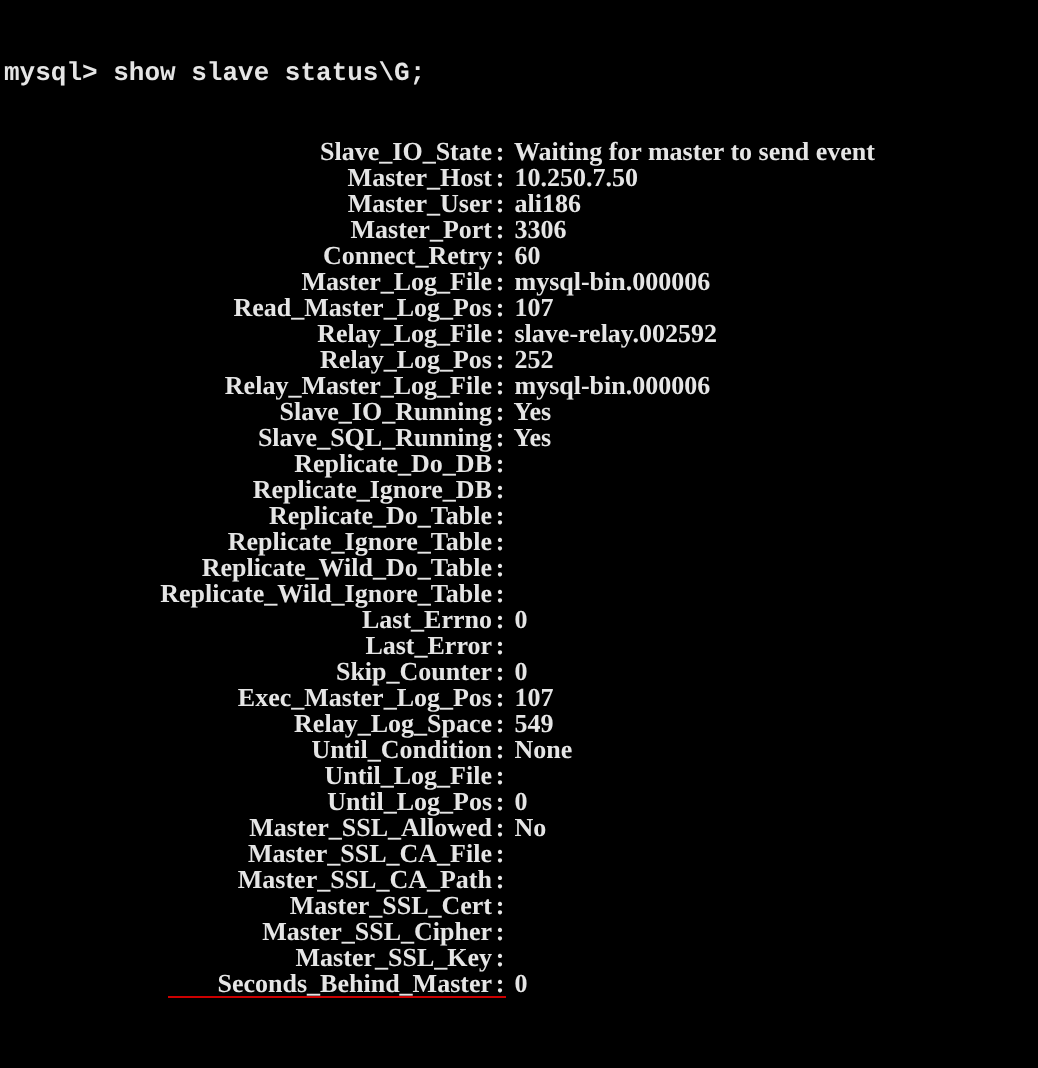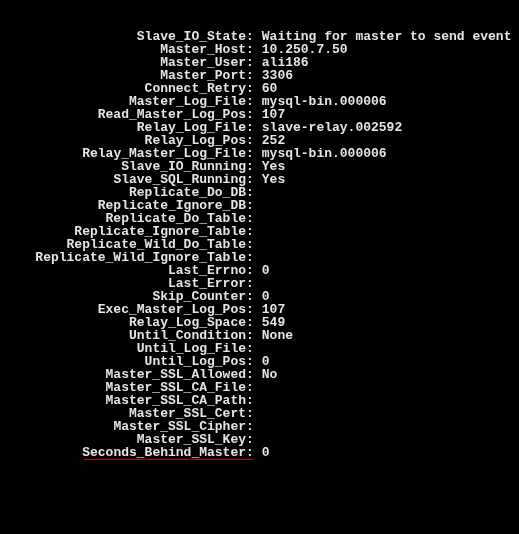--- a/index.html
+++ b/index.html
@@ -14,20 +14,21 @@
     height:534px;
     overflow:hidden;
     font-weight:bold;
   }
   .term{
     padding:4px 2px;
     white-space:pre;
   }
   .row{
     display:flex;
+    font-family:Liberation Serif, serif;
   }
   .label{
     text-align:right;
     width:244px;
     flex:0 0 244px;
   }
   .sep{
     width:8px;
     flex:0 0 8px;
     text-align:center;
@@ -45,15 +46,16 @@
     right:264px;
     bottom:-1px;
     height:1px;
     background:#cc0000;
   }
 </style>
 </head>
 <body>
 
 <div class="term">
+  <div>mysql&gt; show slave status\G;</div>
   <div id="rows"><div class="row"><span class="label">Slave_IO_State</span><span class="sep">:</span><span class="val"> Waiting for master to send event</span></div><div class="row"><span class="label">Master_Host</span><span class="sep">:</span><span class="val"> 10.250.7.50</span></div><div class="row"><span class="label">Master_User</span><span class="sep">:</span><span class="val"> ali186</span></div><div class="row"><span class="label">Master_Port</span><span class="sep">:</span><span class="val"> 3306</span></div><div class="row"><span class="label">Connect_Retry</span><span class="sep">:</span><span class="val"> 60</span></div><div class="row"><span class="label">Master_Log_File</span><span class="sep">:</span><span class="val"> mysql-bin.000006</span></div><div class="row"><span class="label">Read_Master_Log_Pos</span><span class="sep">:</span><span class="val"> 107</span></div><div class="row"><span class="label">Relay_Log_File</span><span class="sep">:</span><span class="val"> slave-relay.002592</span></div><div class="row"><span class="label">Relay_Log_Pos</span><span class="sep">:</span><span class="val"> 252</span></div><div class="row"><span class="label">Relay_Master_Log_File</span><span class="sep">:</span><span class="val"> mysql-bin.000006</span></div><div class="row"><span class="label">Slave_IO_Running</span><span class="sep">:</span><span class="val"> Yes</span></div><div class="row"><span class="label">Slave_SQL_Running</span><span class="sep">:</span><span class="val"> Yes</span></div><div class="row"><span class="label">Replicate_Do_DB</span><span class="sep">:</span><span class="val"> </span></div><div class="row"><span class="label">Replicate_Ignore_DB</span><span class="sep">:</span><span class="val"> </span></div><div class="row"><span class="label">Replicate_Do_Table</span><span class="sep">:</span><span class="val"> </span></div><div class="row"><span class="label">Replicate_Ignore_Table</span><span class="sep">:</span><span class="val"> </span></div><div class="row"><span class="label">Replicate_Wild_Do_Table</span><span class="sep">:</span><span class="val"> </span></div><div class="row"><span class="label">Replicate_Wild_Ignore_Table</span><span class="sep">:</span><span class="val"> </span></div><div class="row"><span class="label">Last_Errno</span><span class="sep">:</span><span class="val"> 0</span></div><div class="row"><span class="label">Last_Error</span><span class="sep">:</span><span class="val"> </span></div><div class="row"><span class="label">Skip_Counter</span><span class="sep">:</span><span class="val"> 0</span></div><div class="row"><span class="label">Exec_Master_Log_Pos</span><span class="sep">:</span><span class="val"> 107</span></div><div class="row"><span class="label">Relay_Log_Space</span><span class="sep">:</span><span class="val"> 549</span></div><div class="row"><span class="label">Until_Condition</span><span class="sep">:</span><span class="val"> None</span></div><div class="row"><span class="label">Until_Log_File</span><span class="sep">:</span><span class="val"> </span></div><div class="row"><span class="label">Until_Log_Pos</span><span class="sep">:</span><span class="val"> 0</span></div><div class="row"><span class="label">Master_SSL_Allowed</span><span class="sep">:</span><span class="val"> No</span></div><div class="row"><span class="label">Master_SSL_CA_File</span><span class="sep">:</span><span class="val"> </span></div><div class="row"><span class="label">Master_SSL_CA_Path</span><span class="sep">:</span><span class="val"> </span></div><div class="row"><span class="label">Master_SSL_Cert</span><span class="sep">:</span><span class="val"> </span></div><div class="row"><span class="label">Master_SSL_Cipher</span><span class="sep">:</span><span class="val"> </span></div><div class="row"><span class="label">Master_SSL_Key</span><span class="sep">:</span><span class="val"> </span></div><div class="row hl"><span class="label">Seconds_Behind_Master</span><span class="sep">:</span><span class="val"> 0</span></div></div>
   
 </div>
 
 </body></html>

